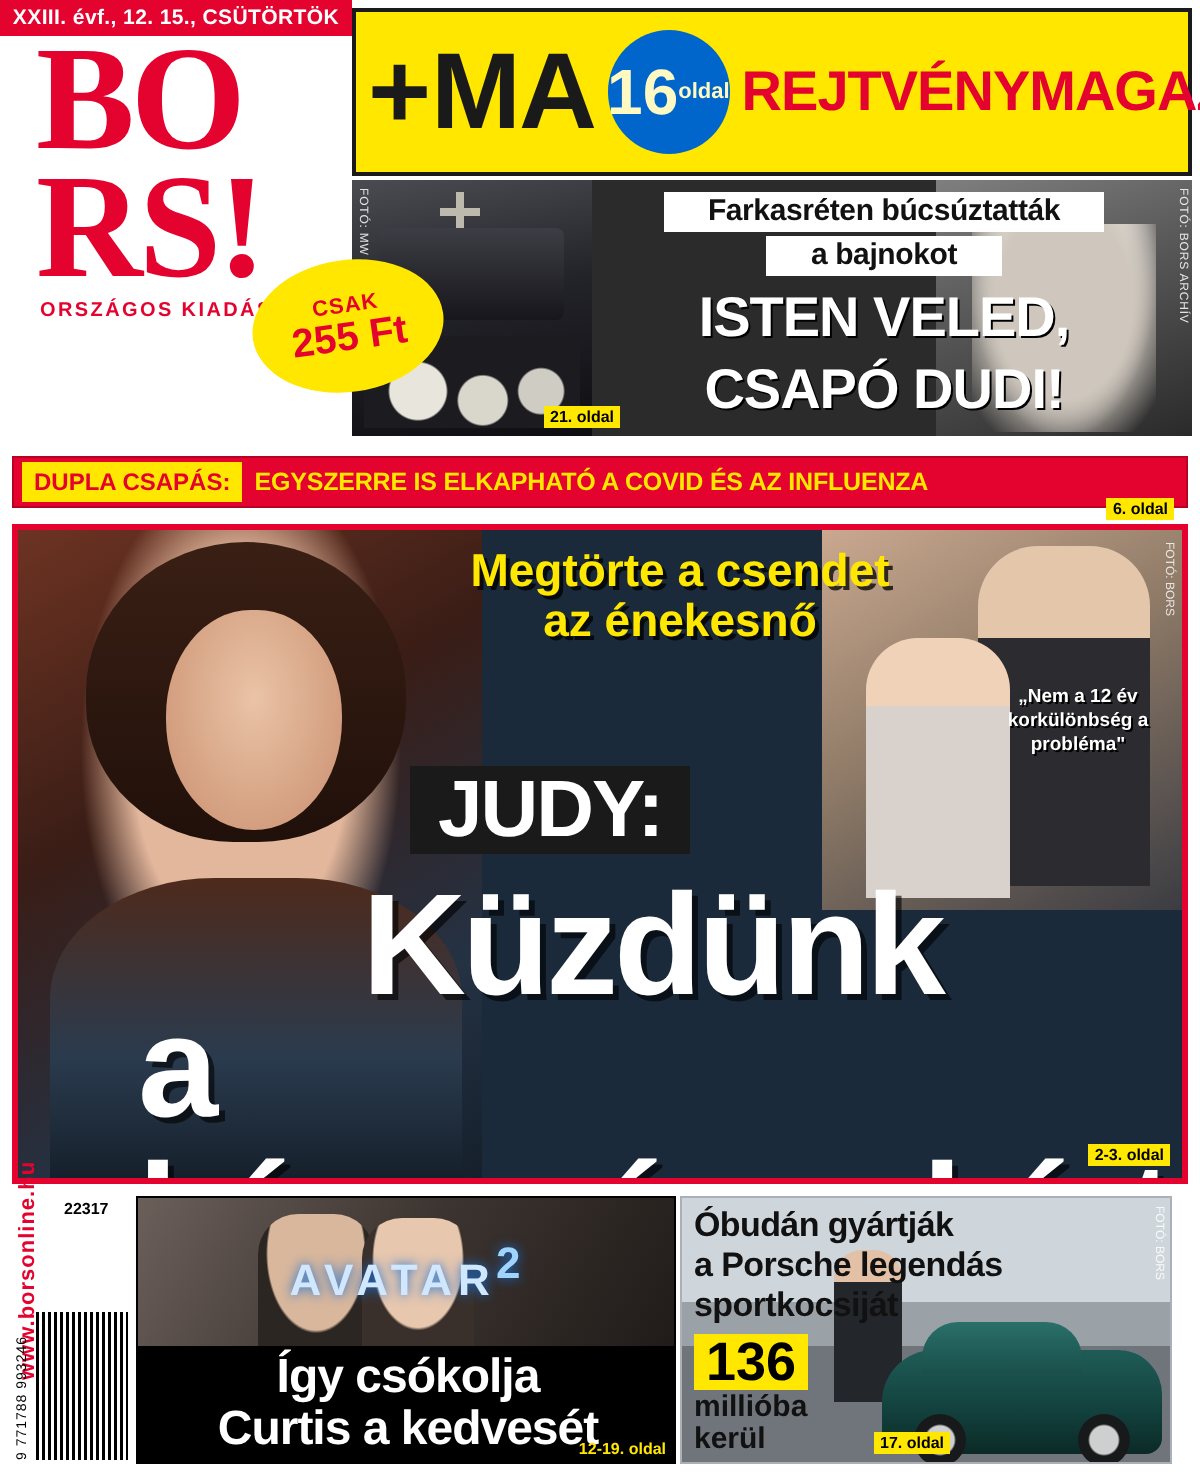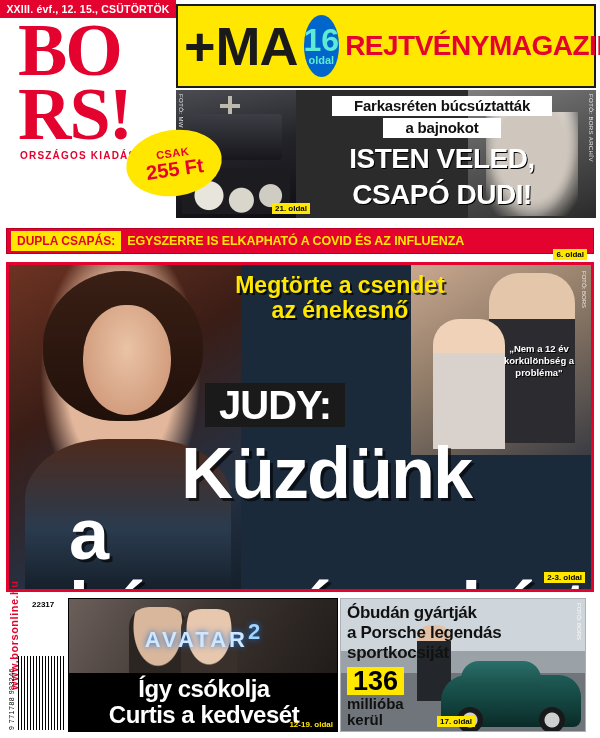--- a/index.html
+++ b/index.html
@@ -80,22 +80,22 @@
   .ma-plus {
     font-size: 54px; font-weight: bold; color: #1a1a1a;
     line-height: 50px; font-family: "Liberation Sans", sans-serif;
   }
   .ma-word {
     font-size: 54px; font-weight: bold; color: #1a1a1a;
     line-height: 50px; letter-spacing: -1px;
   }
   .ma-circle {
     width: 62px; height: 62px; border-radius: 50%;
-    background: #0066cc; color: #5eead4;
-    display: flex; flex-direction: column; align-items: center; justify-content: center;
+    background: #0066cc; color: #fef9c3;
+    display: flex; flex-direction: row; align-items: center; justify-content: center;
     margin: 0 6px;
   }
   .ma-circle .num { font-size: 32px; font-weight: bold; line-height: 28px; }
   .ma-circle .oldal { font-size: 11px; font-weight: bold; }
   .ma-right { display: flex; flex-direction: row; line-height: 30px; }
   .ma-right .l1 { font-size: 28px; font-weight: bold; color: #e4032e; letter-spacing: -.5px;}
   .ma-right .l2 { font-size: 28px; font-weight: bold; color: #e4032e; letter-spacing: -.5px;}
 
   
   .obit {

